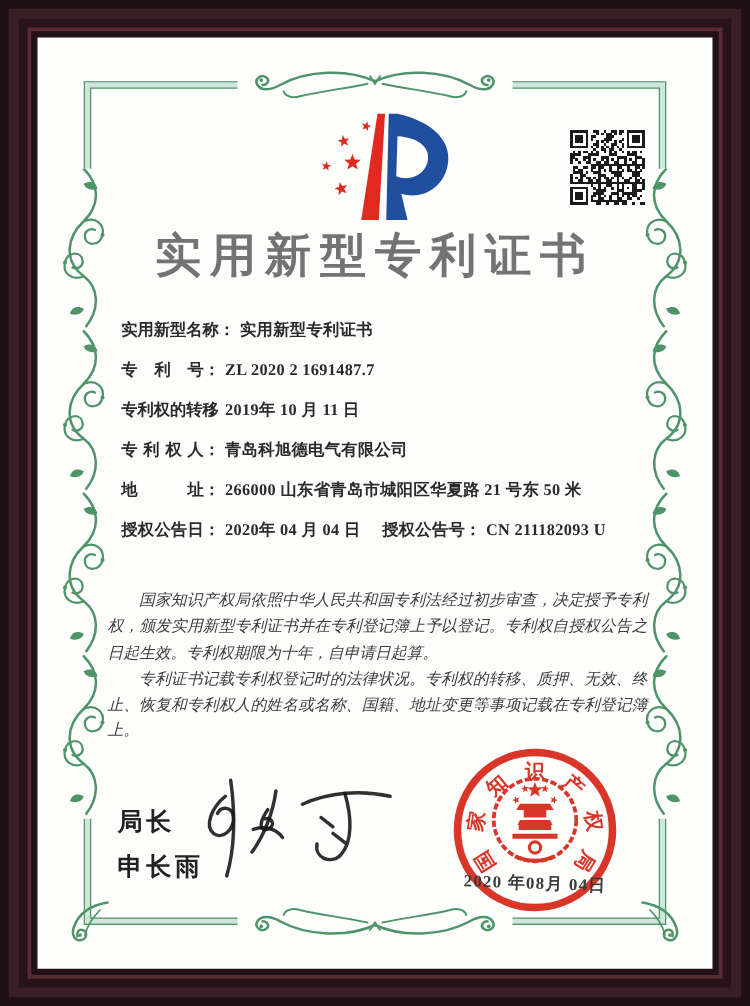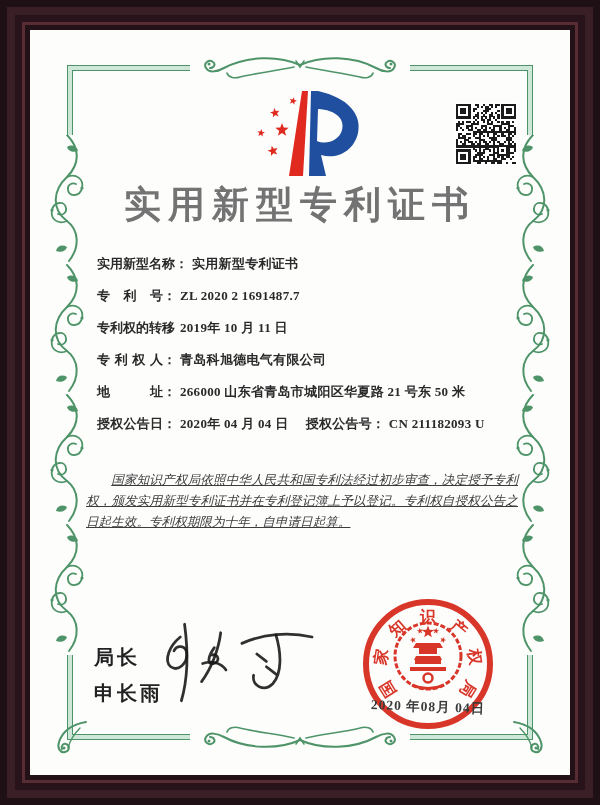--- a/index.html
+++ b/index.html
@@ -25,21 +25,21 @@
   .title{position:absolute;left:0;top:150px;width:100%;margin:0;text-align:center;
     font-size:37px;font-weight:700;letter-spacing:7px;color:#737373;}
   .fields{position:absolute;left:67px;top:227px;right:26px;color:var(--ink,#2a2a2a);}
   .field-row{margin-bottom:19px;font-size:13px;font-weight:700;line-height:13px;height:13px;white-space:nowrap;}
   .f-label{display:inline-block;width:66px;text-align:justify;text-align-last:justify;vertical-align:top;}
   .row-name .f-label{width:auto;letter-spacing:0;}
   .f-colon{margin-right:4px;}
   .f-value{letter-spacing:0.3px;}
   .pair2{margin-left:14px;}
   .paragraphs{position:absolute;left:56px;top:440px;width:432px;font-size:12.6px;line-height:1.66;
-    color:#3c3c3c;text-align:justify;font-style:italic;text-decoration:underline;}
+    color:#3c3c3c;text-align:justify;font-style:italic;}
   .paragraphs p{margin:0;text-indent:2em;}
   .director{position:absolute;left:64px;top:614px;font-size:20px;font-weight:700;letter-spacing:3px;color:#222;}
   .director div{margin-bottom:9px;}
   .signature{position:absolute;left:112px;top:590px;}
   .signature path{stroke:#1a1a1a;stroke-width:2.6;fill:none;stroke-linecap:round;stroke-linejoin:round;opacity:.9;}
   .seal{position:absolute;left:322px;top:558px;opacity:.95;mix-blend-mode:multiply;}
   .seal-ring{stroke:var(--seal-red,#d92b1e);stroke-width:6;fill:none;}
   .seal-char{font-size:16px;font-weight:700;fill:var(--seal-red,#d92b1e);font-family:"Liberation Serif","DejaVu Serif",serif;}
   .emb .fil,.emb polygon{fill:var(--seal-red,#d92b1e);}
   .emb .ln{stroke:var(--seal-red,#d92b1e);fill:none;}
@@ -488,20 +488,21 @@
         <span class="f-label">地址</span><span class="f-colon">：</span><span class="f-value">266000 山东省青岛市城阳区华夏路 21 号东 50 米</span>
       </div>
       <div class="field-row">
         <span><span class="f-label">授权公告日</span><span class="f-colon">：</span><span class="f-value">2020年 04 月 04 日</span></span>
         <span class="pair2"><span class="f-label">授权公告号</span><span class="f-colon">：</span><span class="f-value">CN 211182093 U</span></span>
       </div>
     </div>
 
     <div class="paragraphs">
       <p>国家知识产权局依照中华人民共和国专利法经过初步审查，决定授予专利权，颁发实用新型专利证书并在专利登记簿上予以登记。专利权自授权公告之日起生效。专利权期限为十年，自申请日起算。</p>
+      <p>专利证书记载专利权登记时的法律状况。专利权的转移、质押、无效、终止、恢复和专利权人的姓名或名称、国籍、地址变更等事项记载在专利登记簿上。</p>
     </div>
 
     <div class="director">
       <div>局长</div>
       <div>申长雨</div>
     </div>
 
     <svg class="signature" width="185" height="85" viewBox="0 0 170 80">
       <path d="M34,16 C24,24 18,38 25,44 C32,49 41,41 40,31 C39,24 31,23 28,29"></path>
       <path d="M38,4 C41,26 42,52 35,76"></path>

